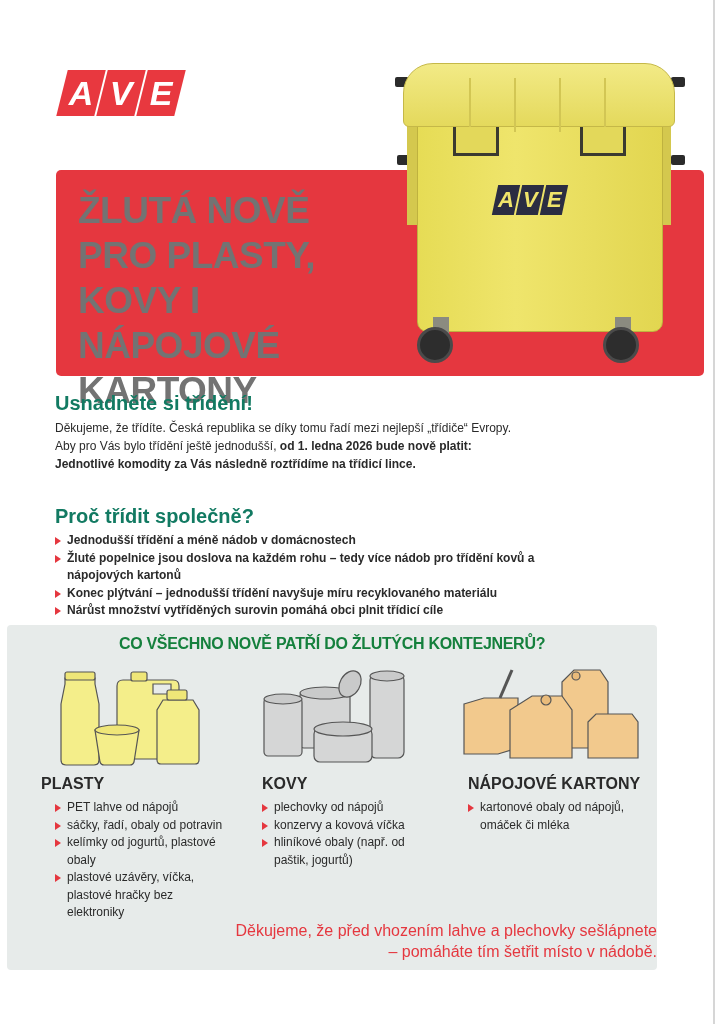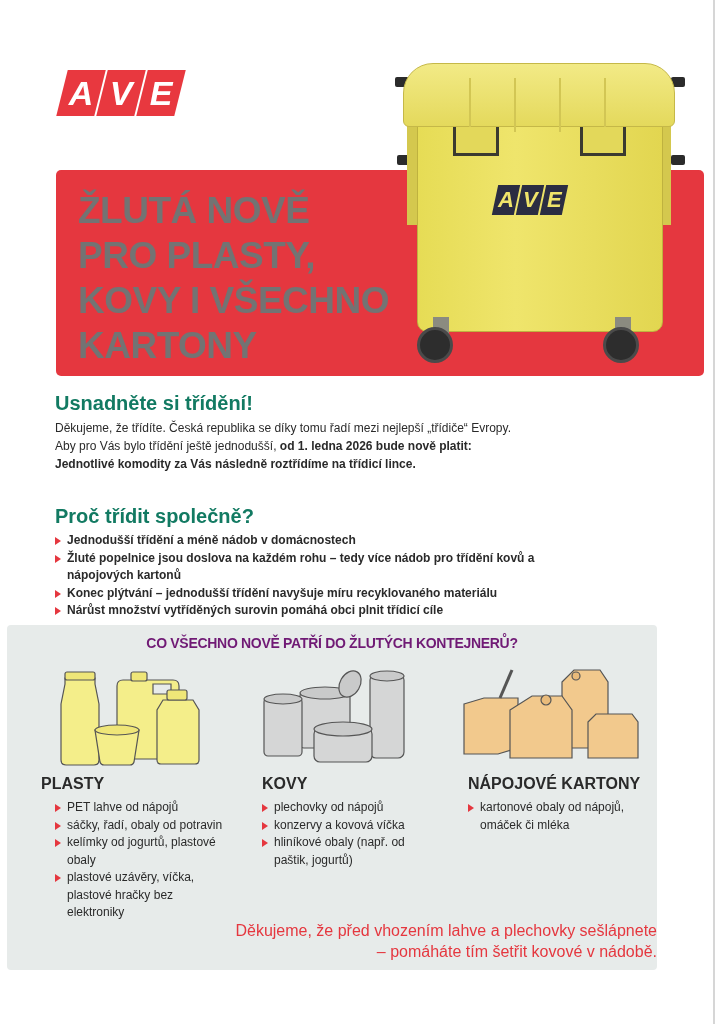--- a/index.html
+++ b/index.html
@@ -61,21 +61,21 @@
   .bullets li .tri {
     position: absolute; left: 0; top: 5px; width: 0; height: 0;
     border-top: 4px solid transparent; border-bottom: 4px solid transparent; border-left: 6px solid #e5373f;
   }
   .why li { font-weight: bold; }
 
   
   .panel { position: absolute; left: 7px; top: 625px; width: 650px; height: 345px; background: #e7ebea; border-radius: 4px; }
   .panel-title {
     position: absolute; left: 7px; top: 635px; width: 650px; text-align: center;
-    color: #701a75; font-weight: bold; font-size: 14px; letter-spacing: -0.3px;
+    color: #15803d; font-weight: bold; font-size: 16px; letter-spacing: -0.3px;
   }
   .cat-title { position: absolute; top: 775px; font-weight: bold; font-size: 16px; color: #2a2a2a; }
   .cat .bullets li { font-size: 12px; line-height: 17.5px; }
 
   .thanks {
     position: absolute; left: 7px; top: 920px; width: 650px; text-align: right;
     color: #e5373f; font-weight: normal; font-size: 16px; line-height: 21px;
   }
 
   
@@ -95,21 +95,21 @@
     </div>
   <div class="seg" style="left:84px">
       <span>E</span>
     </div>
 </div>
 
 <div class="banner"></div>
 <div class="banner-title">
   <div>ŽLUTÁ NOVĚ</div>
   <div>PRO PLASTY,</div>
-  <div>KOVY I VŠECHNO</div>
+  <div>KOVY I NÁPOJOVÉ</div>
   <div>KARTONY</div>
 </div>
 
 <div class="bin">
   <div class="handle" style="left:0;top:22px"></div>
   <div class="handle" style="left:276px;top:22px"></div>
   <div class="handle" style="left:2px;top:100px"></div>
   <div class="handle" style="left:276px;top:100px"></div>
   <div class="side" style="left:12px"></div>
   <div class="side" style="left:258px"></div>
@@ -218,14 +218,14 @@
 
 <div class="cat">
   <div class="cat-title" style="left:468px">NÁPOJOVÉ KARTONY</div>
   <ul class="bullets" style="left:468px;top:799px;width:180px">
     <li><span class="tri"></span><span>kartonové obaly od nápojů, omáček či mléka</span></li>
   </ul>
 </div>
 
 <div class="thanks">
   <div>Děkujeme, že před vhozením lahve a plechovky sešlápnete</div>
-  <div>– pomáháte tím šetřit kovové v nádobě.</div>
+  <div>– pomáháte tím šetřit místo v nádobě.</div>
 </div>
 
 </body></html>

